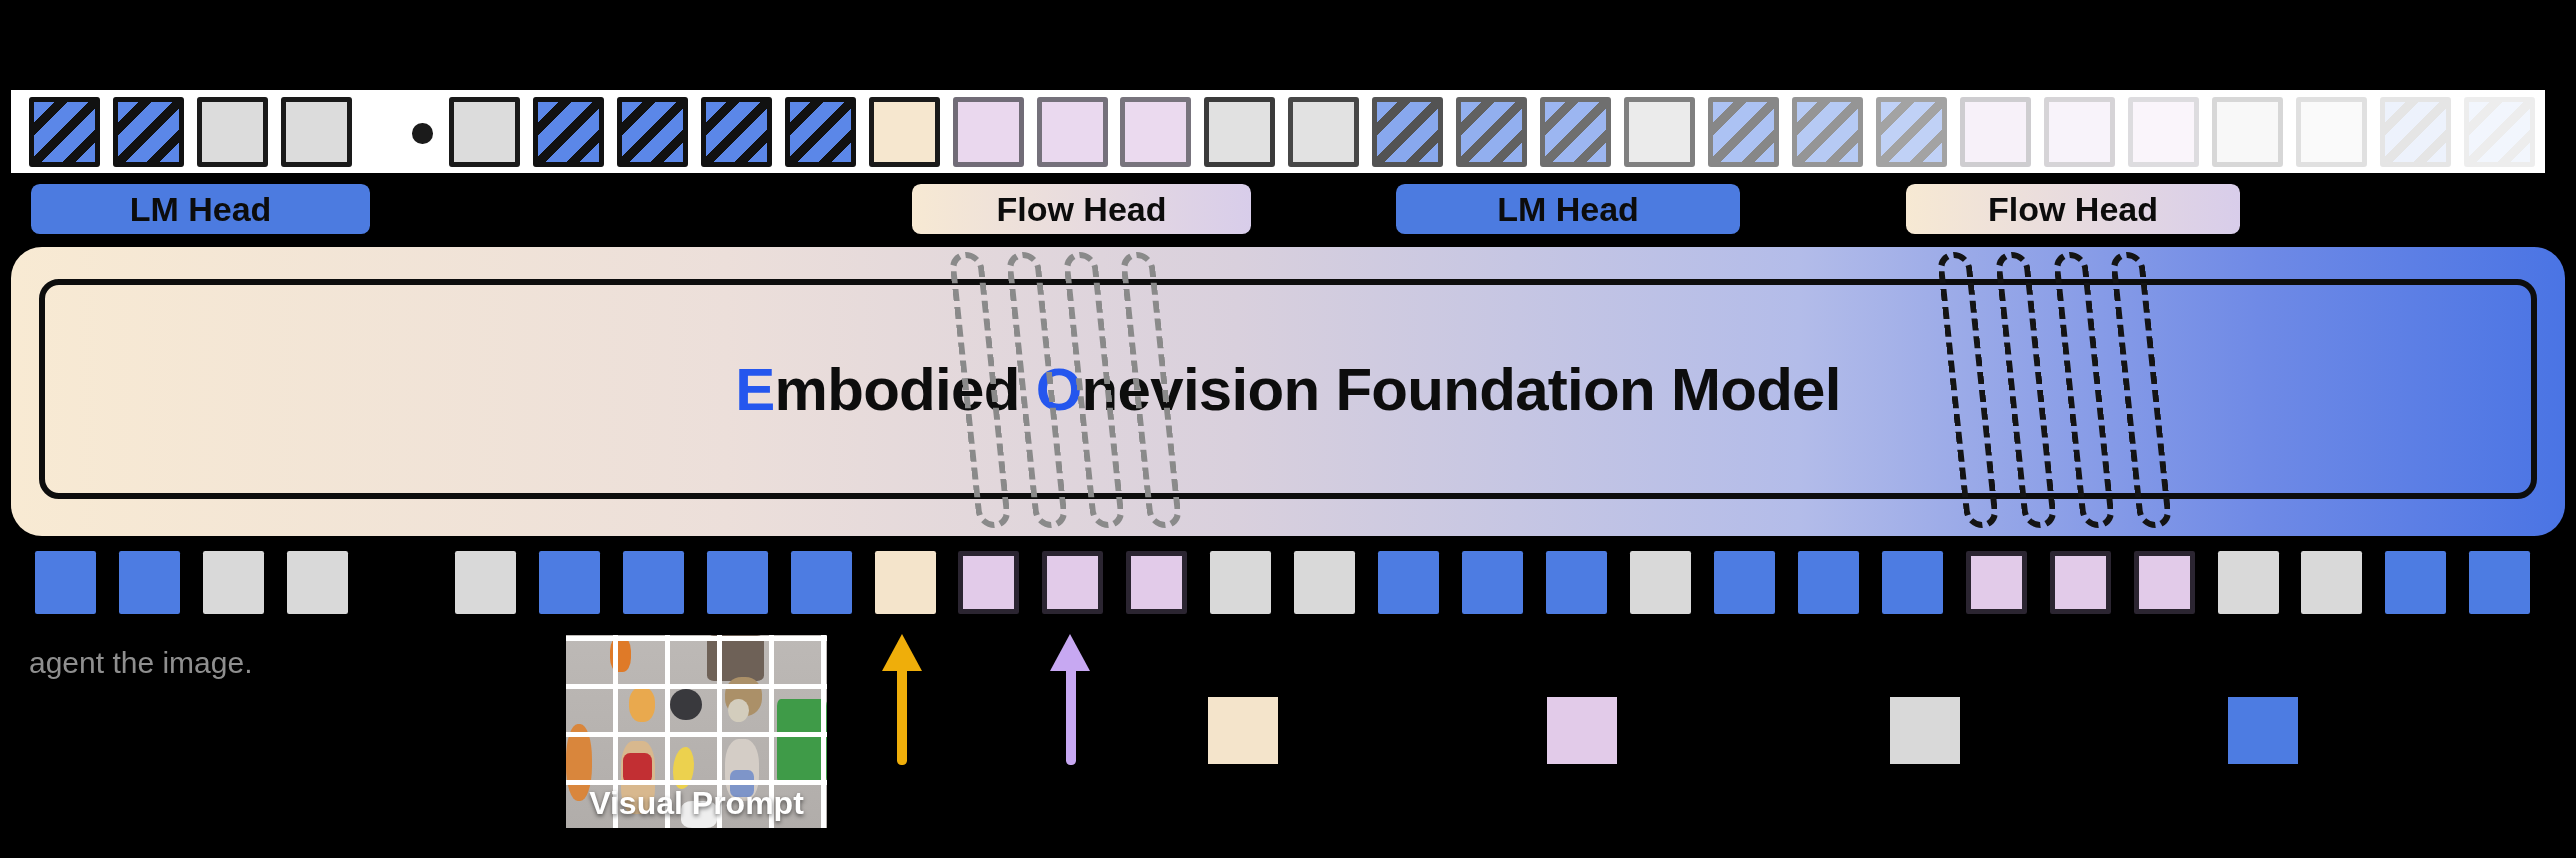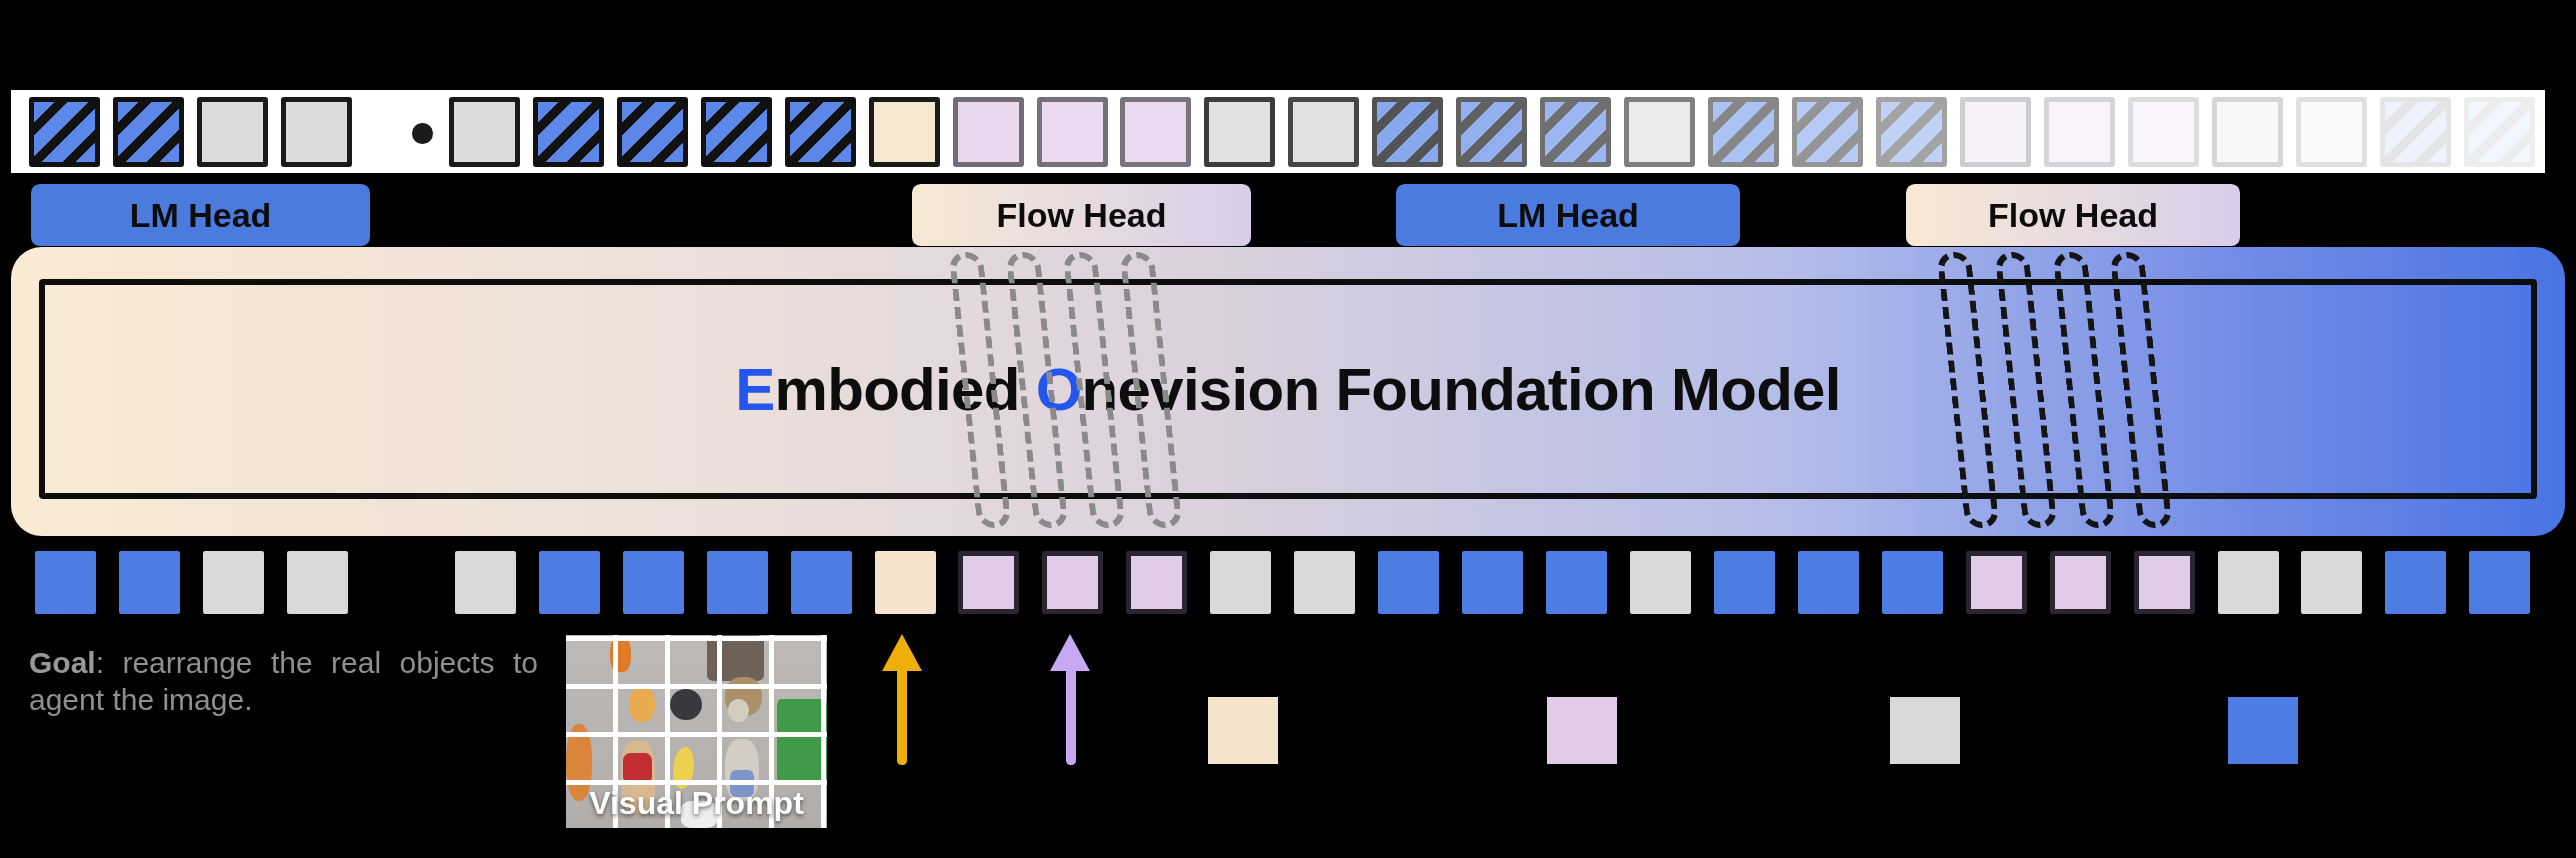--- a/index.html
+++ b/index.html
@@ -18,29 +18,29 @@
   .t-beige{background:#f6e7cf;border:5.9px solid #1a1a1a;}
   .t-purple{background:#e9d6ee;border:5.9px solid #6a6570;}
   .t-blue{background:#4d7ce2;}
   .t-grayp{background:#d9d9d9;}
   .t-beigep{background:#f4e4cb;}
   .t-purpleb{background:#e2cbe9;border:5.1px solid #2b2531;}
 
   .dots{position:absolute;top:123px;width:88px;height:22px;}
   .dots span{display:inline-block;width:20.5px;height:20.5px;border-radius:50%;background:#1b1b1b;margin-right:19px;}
 
-  .head-badge{position:absolute;top:184px;height:62px;border-radius:8.8px;display:flex;
+  .head-badge{position:absolute;top:184px;height:50px;border-radius:8.8px;display:flex;
               align-items:center;justify-content:center;font-weight:bold;font-size:34px;color:#0c0c0c;}
   .head-lm{background:#4c7be0;}
   .head-flow{background:linear-gradient(90deg,#f7e9d3,#d8cdea);}
 
   #model-box{position:absolute;left:11px;top:247px;width:2554px;height:289px;border-radius:31px;
              background:linear-gradient(90deg,#f8ead3 0%,#ecdfda 28%,#d9d0dd 48%,#b3bce9 70%,#6f8ae6 88%,#4a74e4 100%);}
   #model-inner{position:absolute;left:28px;right:28px;top:32px;bottom:37px;border:6.6px solid #0d0d0d;
-               border-radius:4px;display:flex;align-items:center;justify-content:center;}
+               border-radius:20px;display:flex;align-items:center;justify-content:center;}
   #model-title{font-weight:bold;font-size:60px;letter-spacing:-0.7px;color:#0d0d0d;white-space:pre;}
 
   .loop{position:absolute;top:252px;width:34px;height:276px;border-radius:19px;
         border:6.6px dashed #8a8a8a;box-sizing:border-box;transform:skewX(6deg);}
 
   .arrow-shaft{position:absolute;width:10.2px;height:104px;border-radius:4.4px;}
   .arrow-head{position:absolute;width:0;height:0;border-left:20.5px solid transparent;border-right:20.5px solid transparent;}
 
   .legend-sq{position:absolute;top:697px;width:70px;height:67px;}
 
@@ -154,21 +154,20 @@
       <div class="tok bot t-purpleb" style="left: 1966px;"></div>
       <div class="tok bot t-purpleb" style="left: 2050px;"></div>
       <div class="tok bot t-purpleb" style="left: 2134px;"></div>
       <div class="tok bot t-grayp" style="left: 2218px;"></div>
       <div class="tok bot t-grayp" style="left: 2301px;"></div>
       <div class="tok bot t-blue" style="left: 2385px;"></div>
       <div class="tok bot t-blue" style="left: 2469px;"></div>
     </div>
 
   <div id="prompt-text">
-      <div class="pl"><b>Goal</b><span>: rearrange the real objects to</span></div>
       <div class="pl last"><span>agent the image.</span></div>
     </div>
 
   <div id="visual-prompt">
     <div id="vp-objects">
         <div class="vp-obj" style="left: 0%; top: 46%; width: 10%; height: 40%; background: rgb(217, 134, 60); border-radius: 45%;"></div>
         <div class="vp-obj" style="left: 17%; top: 1%; width: 8%; height: 18%; background: rgb(223, 122, 40); border-radius: 40%;"></div>
         <div class="vp-obj" style="left: 54%; top: 0%; width: 22%; height: 24%; background: rgb(110, 97, 87); border-radius: 12%;"></div>
         <div class="vp-obj" style="left: 24%; top: 27%; width: 10%; height: 18%; background: rgb(233, 169, 78); border-radius: 45%;"></div>
         <div class="vp-obj" style="left: 40%; top: 28%; width: 12%; height: 16%; background: rgb(57, 57, 61); border-radius: 50%;"></div>

